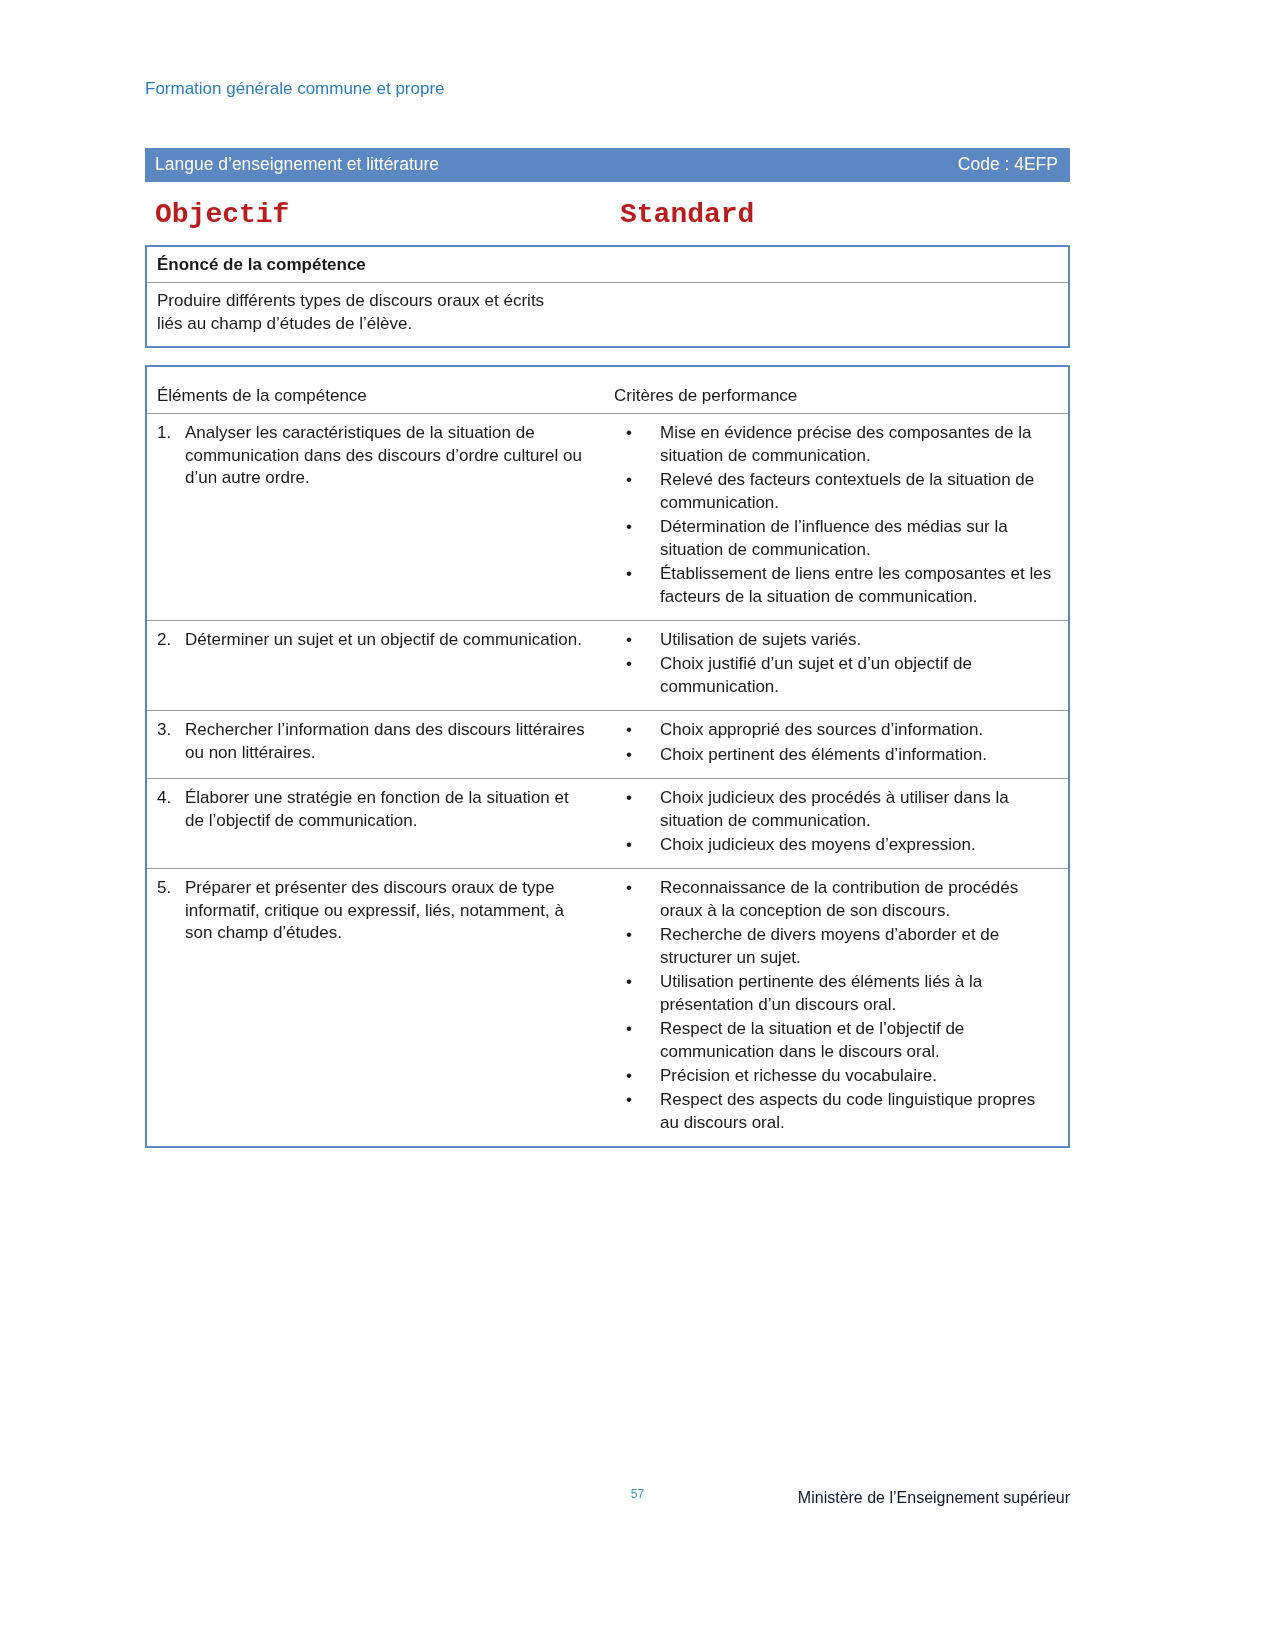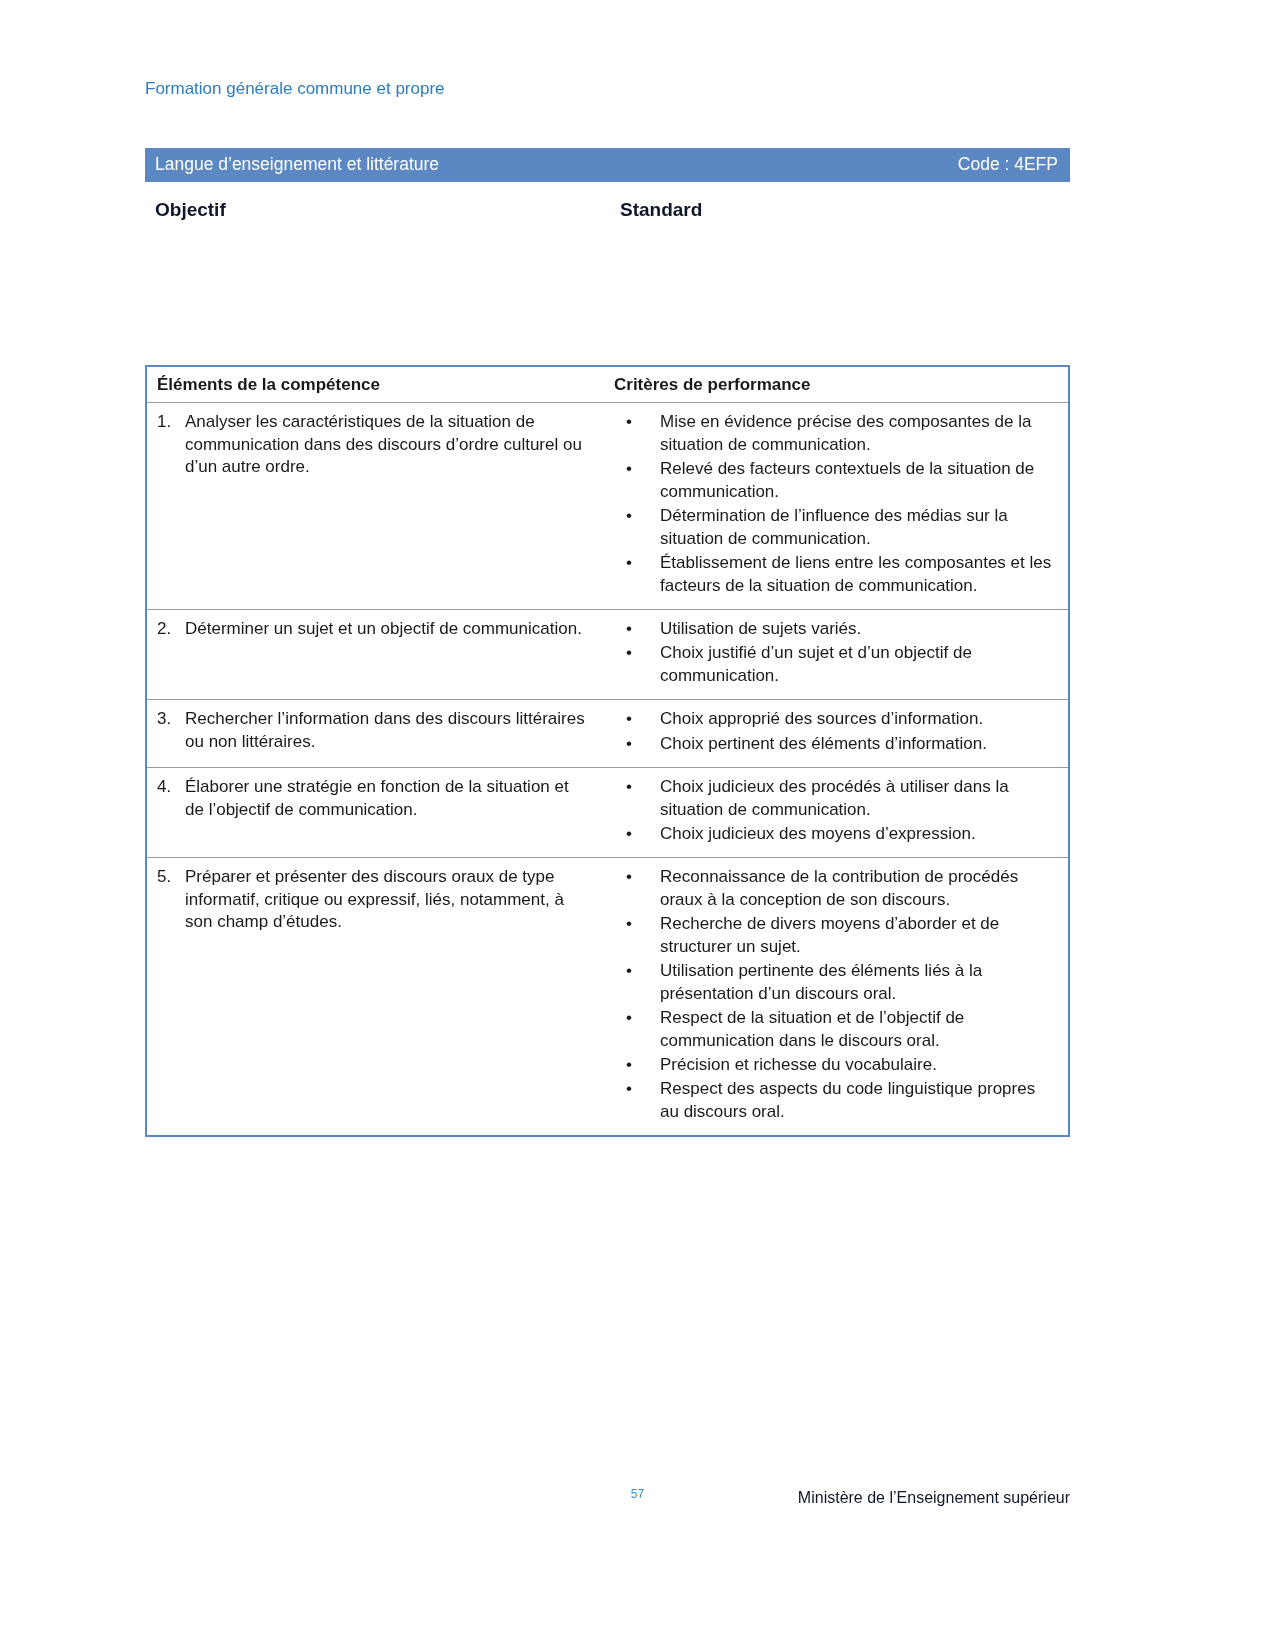--- a/index.html
+++ b/index.html
@@ -40,24 +40,25 @@
   }
   .col-heads {
     position: absolute;
     left: 145px;
     top: 197px;
     width: 925px;
     display: grid;
     grid-template-columns: 455px 1fr;
   }
   .col-head {
-    color: #0f172a;
+    color: #b91c1c;
     font-weight: bold;
-    font-size: 19px;
+    font-size: 28px;
     padding-left: 10px;
+    font-family: Liberation Mono, monospace;
   }
   .col-head.right { padding-left: 20px; }
 
   .box {
     position: absolute;
     left: 145px;
     width: 925px;
     border: 2px solid #5b87c3;
     background: #ffffff;
   }
@@ -71,21 +72,21 @@
     padding: 7px 10px 11px 10px;
   }
   .enonce-body .txt { display: block; max-width: 415px; }
 
   .table-box { top: 365px; }
   .thead {
     display: grid;
     grid-template-columns: 455px 1fr;
     border-bottom: 1px solid #9a9a9a;
   }
-  .th { font-weight: bold; padding: 7px 10px 6px 10px; }
+  .th { font-weight: normal; padding: 18px 10px 6px 10px; }
   .th.right { padding-left: 12px; }
   .trow {
     display: grid;
     grid-template-columns: 455px 1fr;
     border-bottom: 1px solid #9a9a9a;
   }
   .trow:last-child { border-bottom: none; }
   .cell-elements {
     display: flex;
     align-items: flex-start;
@@ -133,20 +134,26 @@
   <div class="title-bar">
     <span>Langue d’enseignement et littérature</span>
     <span>Code : 4EFP</span>
   </div>
 
   <div class="col-heads">
     <div class="col-head">Objectif</div>
     <div class="col-head right">Standard</div>
   </div>
 
+  <div class="box enonce-box">
+    <div class="box-header">Énoncé de la compétence</div>
+    <div class="enonce-body">
+      <span class="txt">Produire différents types de discours oraux et écrits liés au champ d’études de l’élève.</span>
+    </div>
+  </div>
 
   <div class="box table-box">
     <div class="thead">
       <div class="th">Éléments de la compétence</div>
       <div class="th right">Critères de performance</div>
     </div>
 
     <div class="trow">
       <div class="cell-elements">
         <span class="num">1.</span>

